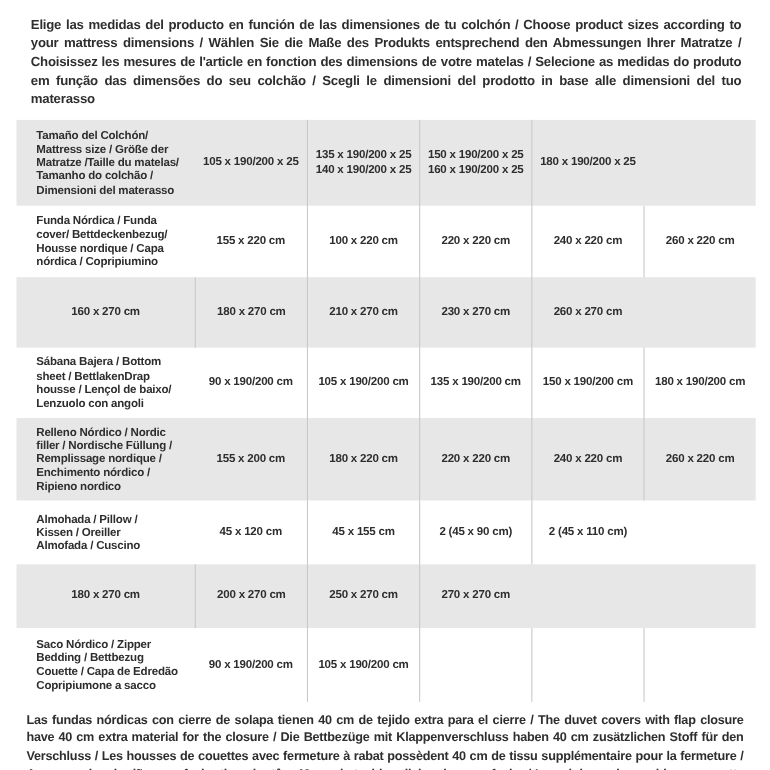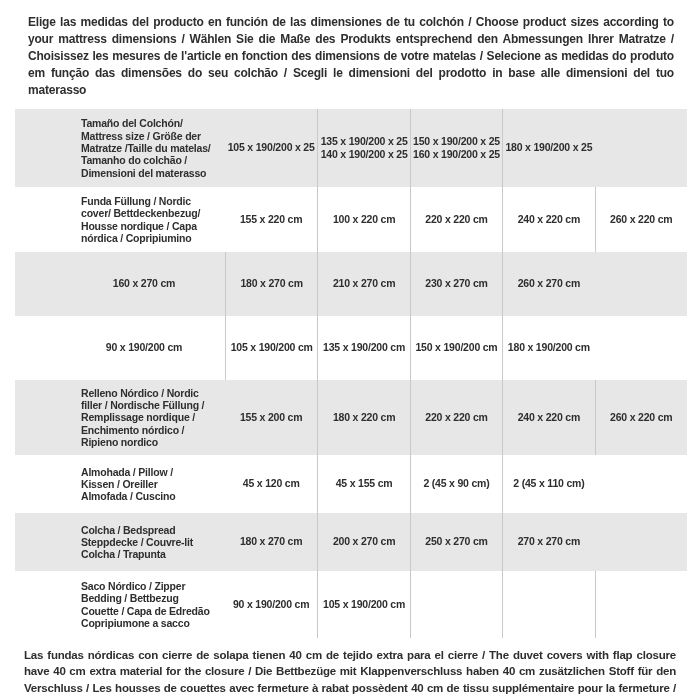--- a/index.html
+++ b/index.html
@@ -17,21 +17,20 @@
     text-align:justify;
   }
   .size-table{
     margin:0 13px 0 15px;
     width:672px;
   }
   .row{
     display:grid;
     grid-template-columns:162px repeat(5,1fr);
     align-items:stretch;
-    padding-left:48px;
   }
   .row.shade{background:#e7e7e7;}
   .cell{
     display:flex;align-items:center;justify-content:center;
     box-sizing:border-box;
     font-size:10.5px;font-weight:bold;letter-spacing:-0.2px;
     white-space:pre-line;
     text-align:center;
     line-height:1.3;
   }
@@ -74,40 +73,44 @@
 Dimensioni del materasso</div>
       <div class="cell val">105 x 190/200 x 25</div>
       <div class="cell val">135 x 190/200 x 25
 140 x 190/200 x 25</div>
       <div class="cell val">150 x 190/200 x 25
 160 x 190/200 x 25</div>
       <div class="cell val">180 x 190/200 x 25</div>
     </div>
 
     <div class="row r2">
-      <div class="cell label">Funda Füllung /  Nordic
+      <div class="cell label">Funda Nórdica /  Funda
 cover/ Bettdeckenbezug/
 Housse nordique  / Capa
 nórdica / Copripiumino</div>
       <div class="cell val">155 x 220 cm</div>
       <div class="cell val">100 x 220 cm</div>
       <div class="cell val">220 x 220 cm</div>
       <div class="cell val">240 x 220 cm</div>
       <div class="cell val">260 x 220 cm</div>
     </div>
 
     <div class="row shade r3">
       <div class="cell val">160 x 270 cm</div>
       <div class="cell val">180 x 270 cm</div>
       <div class="cell val">210 x 270 cm</div>
       <div class="cell val">230 x 270 cm</div>
       <div class="cell val">260 x 270 cm</div>
     </div>
 
     <div class="row r4">
+      <div class="cell label">Sábana Bajera / Bottom
+sheet / BettlakenDrap
+housse / Lençol de baixo/
+Lenzuolo con angoli</div>
       <div class="cell val">90 x 190/200 cm</div>
       <div class="cell val">105 x 190/200 cm</div>
       <div class="cell val">135 x 190/200 cm</div>
       <div class="cell val">150 x 190/200 cm</div>
       <div class="cell val">180 x 190/200 cm</div>
     </div>
 
     <div class="row shade r5">
       <div class="cell label">Relleno Nórdico / Nordic
 filler / Nordische Füllung /
@@ -125,23 +128,20 @@
       <div class="cell label">Almohada  / Pillow /
 Kissen / Oreiller
 Almofada / Cuscino</div>
       <div class="cell val">45 x 120 cm</div>
       <div class="cell val">45 x 155 cm</div>
       <div class="cell val">2 (45 x 90 cm)</div>
       <div class="cell val">2 (45 x 110 cm)</div>
     </div>
 
     <div class="row shade r7">
-      <div class="cell label">Colcha / Bedspread
-Steppdecke / Couvre-lit
-Colcha / Trapunta</div>
       <div class="cell val">180 x 270 cm</div>
       <div class="cell val">200 x 270 cm</div>
       <div class="cell val">250 x 270 cm</div>
       <div class="cell val">270 x 270 cm</div>
     </div>
 
     <div class="row r8">
       <div class="cell label">Saco Nórdico / Zipper
 Bedding / Bettbezug
 Couette  / Capa de Edredão

